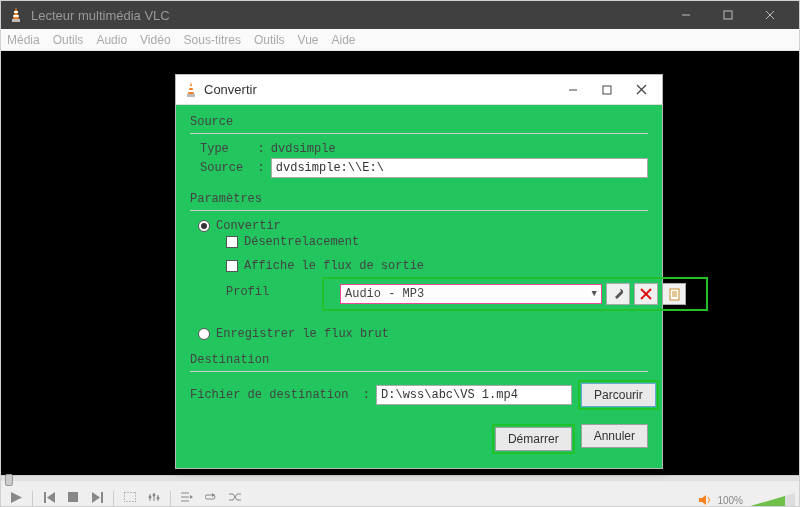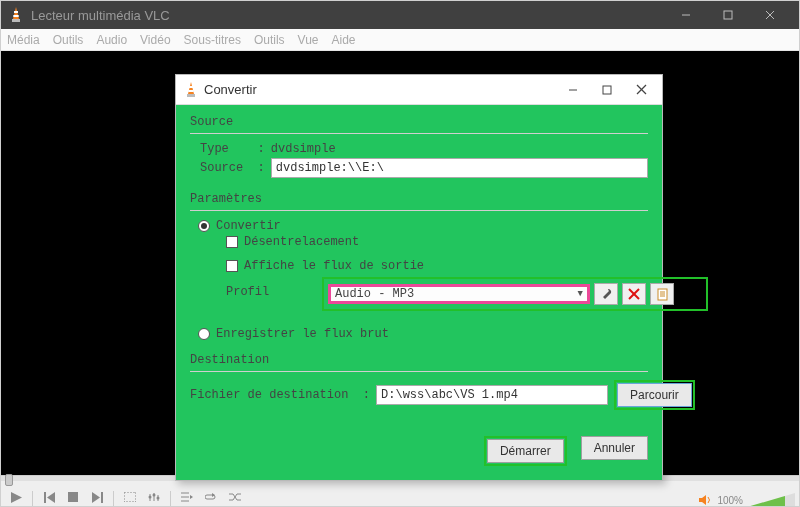--- a/index.html
+++ b/index.html
@@ -125,38 +125,38 @@
     width:12px;height:12px;border:1px solid #555;background:#fff;display:inline-flex;align-items:center;justify-content:center;
   }
   .radio{border-radius:50%;}
   .radio.selected::after{content:"";width:6px;height:6px;border-radius:50%;background:#333;}
   .profile-row{
     display:flex; align-items:center; gap:4px;
     border:2px solid #22c02a; padding:4px; margin:4px 0 4px 36px;
     width:386px;
   }
   .combo{
-    width:262px;height:20px;border:3px solid #ec4899;background:#fdfdfd;display:flex;align-items:center;justify-content:space-between;padding:0 4px;
-    font-family:"Courier New",monospace;font-size:12px;
+    width:262px;height:20px;border:1px solid #ec4899;background:#fdfdfd;display:flex;align-items:center;justify-content:space-between;padding:0 4px;
+    font-family:"Courier New",monospace;font-size:12px;margin-left:12px;
   }
   .combo .arrow{font-size:9px;color:#555;}
   .iconbtn{
     width:24px;height:22px;border:1px solid #aaa;background:#f0f0f0;display:flex;align-items:center;justify-content:center;font-size:12px;
   }
   .iconbtn.red{color:#d11;}
   .dest-block{margin-top:10px;}
   .dest-row{display:flex;align-items:center;gap:6px;margin-top:6px;}
-  .dest-row .txtfield{width:232px;flex:none;}
+  .dest-row .txtfield{width:196px;flex:none;}
   .browse-wrap{border:2px solid #22c02a;padding:1px;}
   .btn{
     height:24px;padding:0 12px;border:1px solid #9f9f9f;background:#e9e9e9;
     font-family:Tahoma,sans-serif;font-size:12px;color:#333;display:flex;align-items:center;
   }
   .btn.primary{border:1px solid #6aa5d8;}
-  .footer-btns{display:flex;gap:14px;justify-content:flex-end;margin-top:26px;}
+  .footer-btns{display:flex;gap:6px;justify-content:flex-end;margin-top:14px;}
   .start-wrap{border:2px solid #22c02a;padding:1px;}
   svg{display:block;}
 </style>
 </head>
 <body>
 
 <div class="titlebar">
   <span class="vlc-cone">
     <svg width="14" height="16" viewBox="0 0 14 16">
         <polygon points="7,0 10,12 4,12" fill="#f58220"></polygon>

